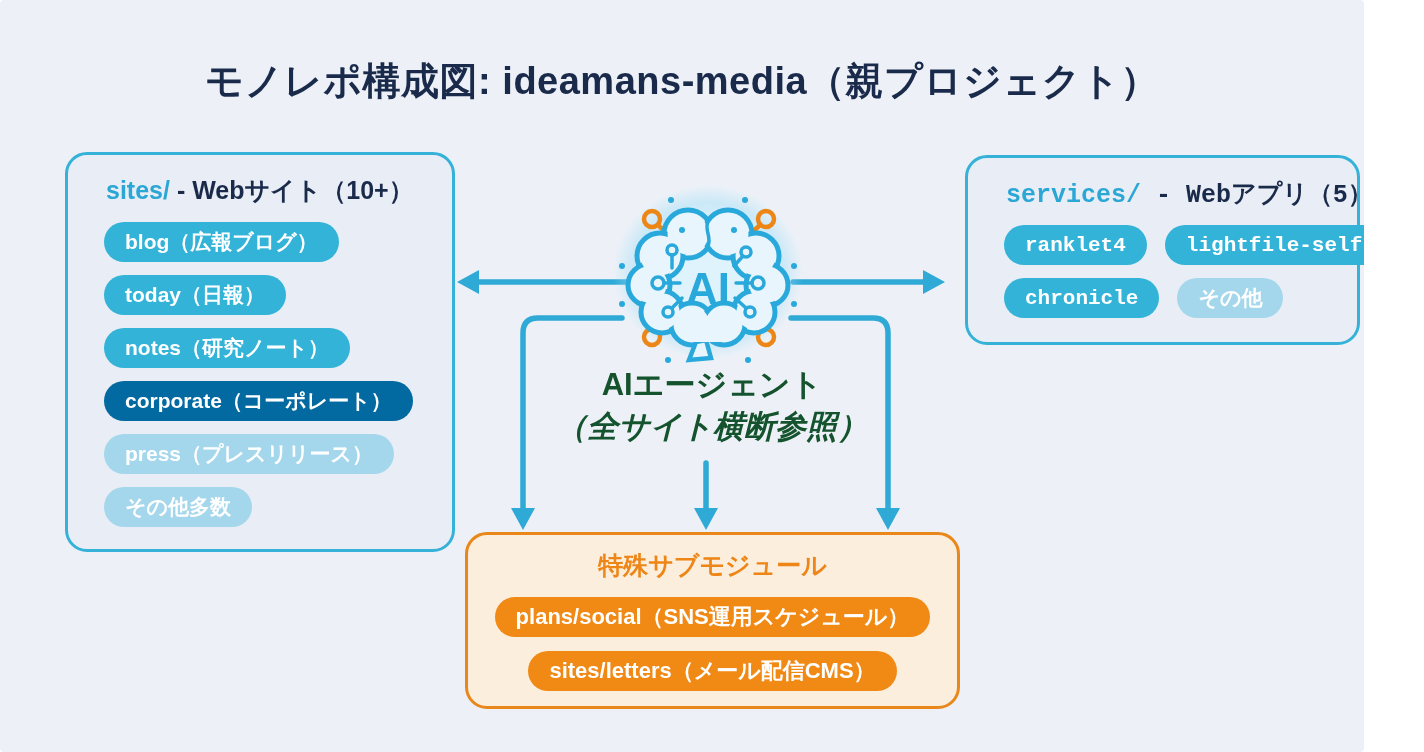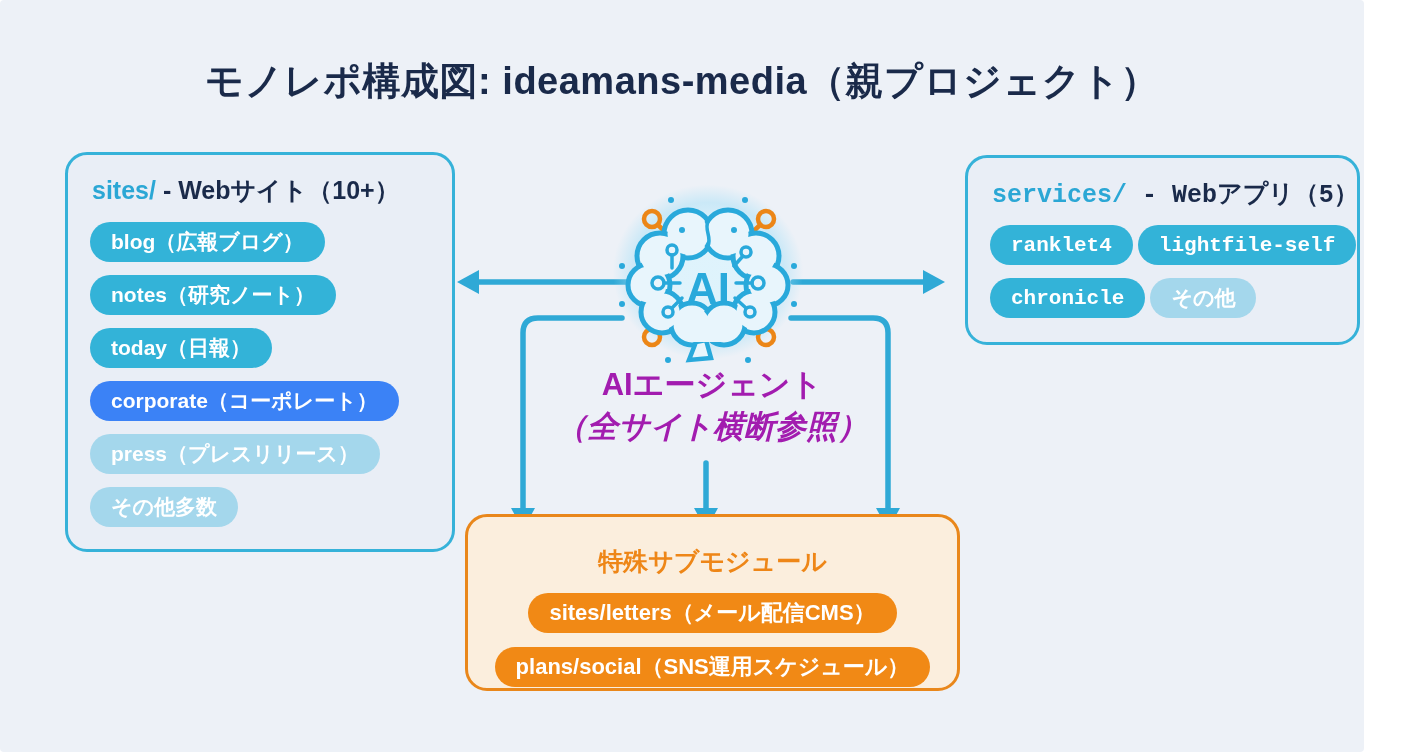--- a/index.html
+++ b/index.html
@@ -10,60 +10,60 @@
   }
   .page-title {
     position:absolute; top:56px; left:0; width:100%;
     text-align:center; font-size:38px; font-weight:800;
     color:#1a2a4a; letter-spacing:0.5px; margin:0;
   }
   
   .panel {
     position:absolute; box-sizing:border-box;
     border:3px solid #36b2d9; border-radius:22px;
-    background:#e9eef6; padding:19px 22px;
+    background:#e9eef6; padding:19px 36px;
   }
   .panel-header {
     font-size:25px; font-weight:700; color:#1a2a4a;
     margin:0 0 15px 2px; white-space:nowrap;
   }
   .dir { color:#2ba7d5; }
   .panel-sites   { left:65px;  top:152px; width:390px; height:400px; }
   .panel-services{ left:965px; top:155px; width:395px; height:190px;font-family:Liberation Mono, monospace; }
   .panel-sub {
-    left:465px; top:514px; width:495px; height:177px;
+    left:465px; top:532px; width:495px; height:177px;
     border-color:#e9871b; background:#fbeedd; text-align:center;
-    padding:28px 20px;
+    padding:14px 20px;
   }
   .sub-title { font-size:25px; font-weight:700; color:#ee8617; margin:0 0 15px 0; }
   
   .pill {
     display:inline-flex; align-items:center; height:40px;
     padding:0 21px; border-radius:21px;
     color:#ffffff; font-weight:700; font-size:21px; white-space:nowrap;text-align:center;
   }
   .pill.solid { background:#33b3d8; }
-  .pill.deep  { background:#3b82f6; }
+  .pill.deep  { background:#0369a1; }
   .pill.light { background:#a4d7ec; }
   .pill.orange{ background:#f18915; font-size:22px; }
   .pill-stack { display:flex; flex-direction:column; align-items:flex-start; gap:13px; }
-  .pill-row   { display:flex; gap:5px; margin-bottom:13px; }
+  .pill-row   { display:flex; gap:18px; margin-bottom:13px; }
   .pill-stack-center { display:flex; flex-direction:column; align-items:center; gap:14px; }
   
   .glow {
     position:absolute; left:586px; top:160px; width:244px; height:224px;
     border-radius:50%;
     background:radial-gradient(closest-side,
       rgba(222,243,252,0.98) 0%, rgba(222,243,252,0.9) 38%,
       rgba(168,224,247,0.5) 62%, rgba(168,224,247,0) 78%);
   }
   .brain-svg { position:absolute; left:608px; top:188px; }
   .agent-line {
     position:absolute; left:712px; transform:translateX(-50%);
-    font-size:31px; font-weight:800; color:#a21caf; white-space:nowrap;
+    font-size:31px; font-weight:800; color:#14532d; white-space:nowrap;
   }
   .agent-line.l1 { top:364px; }
   .agent-line.l2 { top:406px;font-style:italic; }
   .arrows-svg { position:absolute; left:0; top:0; }
 </style>
 </head>
 <body>
 
 <div class="canvas">
 
@@ -161,22 +161,22 @@
 
   <div class="agent-line l1">AIエージェント</div>
   <div class="agent-line l2">（全サイト横断参照）</div>
 
   <div class="panel panel-sites">
     <div class="panel-header">
       <span class="dir">sites/</span><span> - Webサイト（10+）</span>
     </div>
     <div class="pill-stack">
       <span class="pill solid">blog（広報ブログ）</span>
+      <span class="pill solid">today（日報）</span>
       <span class="pill solid">notes（研究ノート）</span>
-      <span class="pill solid">today（日報）</span>
       <span class="pill deep">corporate（コーポレート）</span>
       <span class="pill light">press（プレスリリース）</span>
       <span class="pill light">その他多数</span>
     </div>
   </div>
 
   <div class="panel panel-services">
     <div class="panel-header">
       <span class="dir">services/</span><span> - Webアプリ（5）</span>
     </div>
@@ -186,18 +186,18 @@
     </div>
     <div class="pill-row">
       <span class="pill solid">chronicle</span>
       <span class="pill light">その他</span>
     </div>
   </div>
 
   <div class="panel panel-sub">
     <div class="sub-title">特殊サブモジュール</div>
     <div class="pill-stack-center">
+      <span class="pill orange">plans/social（SNS運用スケジュール）</span>
       <span class="pill orange">sites/letters（メール配信CMS）</span>
-      <span class="pill orange">plans/social（SNS運用スケジュール）</span>
     </div>
   </div>
 
 </div>
 
 </body></html>

